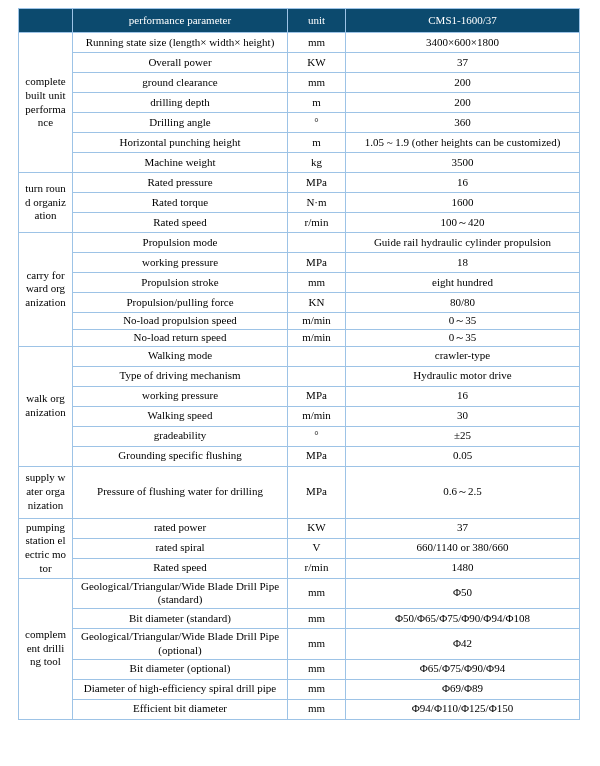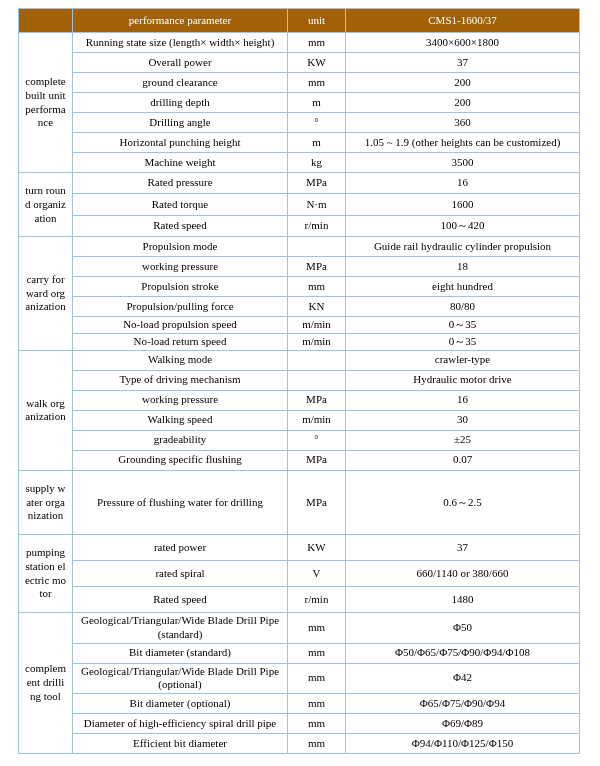--- a/index.html
+++ b/index.html
@@ -34,31 +34,31 @@
     text-align: center;
     vertical-align: middle;
     font-size: 11px;
     line-height: 1.25;
     padding: 1px 2px;
     font-weight: normal;
     color: #000000;
     overflow: hidden;
   }
   .spec thead th {
-    background: #a16207;
+    background: #0c4a6e;
     color: #ffffff;
     height: 21px;
   }
   .spec tbody tr { height: 20px; }
   .spec tbody tr.r-compact { height: 14px; font-family: Liberation Serif, serif; }
   .spec tbody tr.r-tall { height: 52px; }
 
   td.group-cell {
     word-break: break-all;
-    padding: 11px 5px;
+    padding: 1px 5px;
   }
 </style>
 </head>
 <body>
 
 <div class="page">
   <table class="spec">
     <colgroup>
       <col class="c-group">
       <col class="c-param">
@@ -179,21 +179,21 @@
           <td class="value-cell">30</td>
         </tr>
         <tr>
           <td class="param-cell">gradeability</td>
           <td class="unit-cell">°</td>
           <td class="value-cell">±25</td>
         </tr>
         <tr>
           <td class="param-cell">Grounding specific flushing</td>
           <td class="unit-cell">MPa</td>
-          <td class="value-cell">0.07</td>
+          <td class="value-cell">0.05</td>
         </tr>
         <tr class="r-tall">
           <td rowspan="1" class="group-cell">supply water organization</td>
           <td class="param-cell">Pressure of flushing water for drilling</td>
           <td class="unit-cell">MPa</td>
           <td class="value-cell">0.6～2.5</td>
         </tr>
         <tr>
           <td rowspan="3" class="group-cell">pumping station electric motor</td>
           <td class="param-cell">rated power</td>

